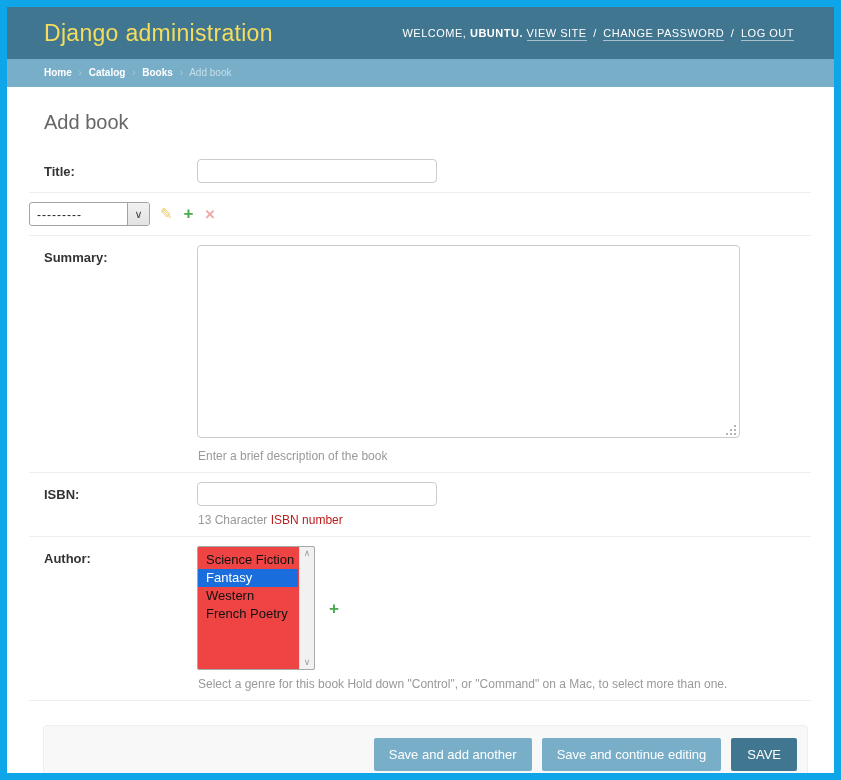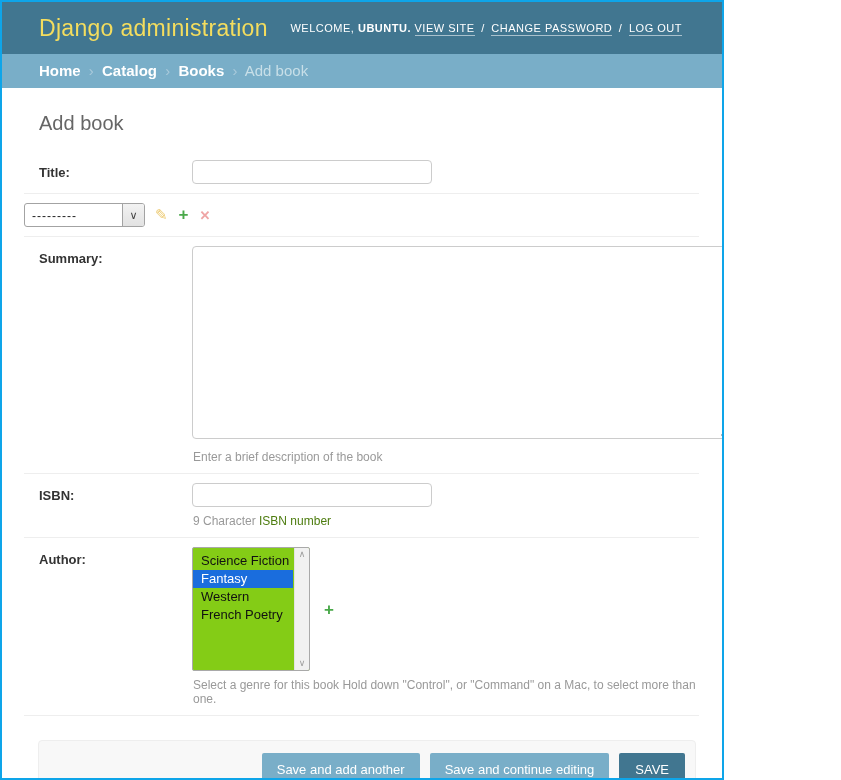--- a/index.html
+++ b/index.html
@@ -3,22 +3,22 @@
 <meta charset="utf-8">
 <style>
   * { box-sizing: border-box; margin: 0; padding: 0; }
   html,body { width: 841px; }
   body {
     font-family: "Liberation Sans", sans-serif;
     background: #fff;
     color: #333;
   }
   .page {
-    width: 724px; height: 780px;
-    border: 2px solid #0ea5e9;
+    width: 841px; height: 780px;
+    border: 7px solid #0ea5e9;
     overflow: hidden;
     background: #fff;
   }
 
   
   .admin-header {
     background: #417690;
     height: 52px;
     display: flex;
     align-items: center;
@@ -46,21 +46,21 @@
     padding-bottom: 1px;
     cursor: pointer;
     text-align: right;
   }
   .user-tools .sep { margin: 0 3px; }
 
   
   .breadcrumbs {
     background: #79aec8;
     color: #c8dfe8;
-    font-size: 15px;
+    font-size: 10px;
     padding: 8px 40px 9px 37px;
   }
   .breadcrumbs .crumb-link {
     color: #fff;
     font-weight: bold;
     text-decoration: none;
     cursor: pointer;
   }
   .breadcrumbs .crumb-sep { color: #a9cadb; margin: 0 4px; }
   .breadcrumbs .crumb-current { color: #c8dfe8; }
@@ -161,29 +161,29 @@
     box-shadow: 8px 0 #b5b5b5, 8px 4px #b5b5b5, 8px 8px #b5b5b5,
                 4px 4px #b5b5b5, 4px 8px #b5b5b5, 0 8px #b5b5b5;
   }
 
   .help-text {
     color: #999;
     font-size: 12px;
     margin-top: 7px;
     margin-left: 1px;
   }
-  .help-link { color: #4d7c0f; text-decoration: none; cursor: pointer; }
+  .help-link { color: #b91c1c; text-decoration: none; cursor: pointer; }
 
   
   .multi-select {
     width: 118px;
     height: 124px;
     border: 1px solid #a9a9a9;
     border-radius: 2px;
-    background: #84cc16;
+    background: #ef4444;
     position: relative;
     padding: 4px 16px 0 0;
     overflow: hidden;
     cursor: default;
   }
   .ms-option {
     font-size: 13px;
     color: #111;
     padding: 1px 4px 2px 8px;
     white-space: nowrap;
@@ -291,21 +291,21 @@
             <span class="resize-grip"></span>
           </div>
           <div class="help-text">Enter a brief description of the book</div>
         </div>
       </div>
 
       <div class="form-row">
         <label class="field-label">ISBN:</label>
         <div class="field-box">
           <input type="text" class="text-input" value="" style="">
-          <div class="help-text"><span>9 Character </span><a class="help-link">ISBN number</a></div>
+          <div class="help-text"><span>13 Character </span><a class="help-link">ISBN number</a></div>
         </div>
       </div>
 
       <div class="form-row">
         <label class="field-label">Author:</label>
         <div class="field-box">
           <div style="display:flex;">
             <div class="multi-select">
               <div class="ms-option">Science Fiction</div>
               <div class="ms-option selected">Fantasy</div>

